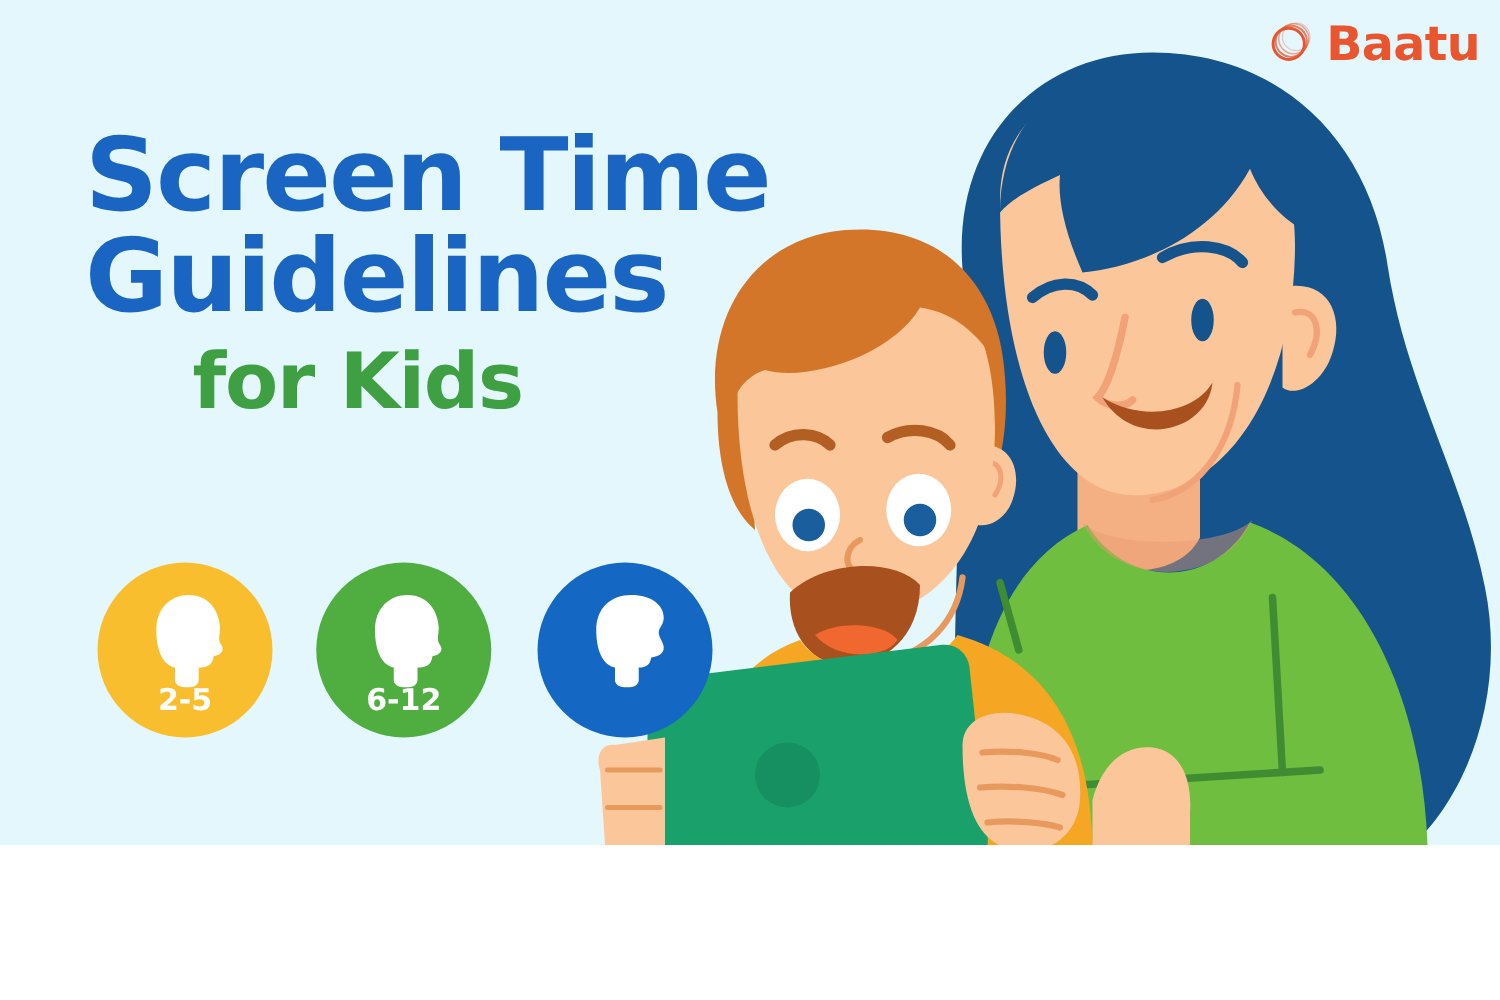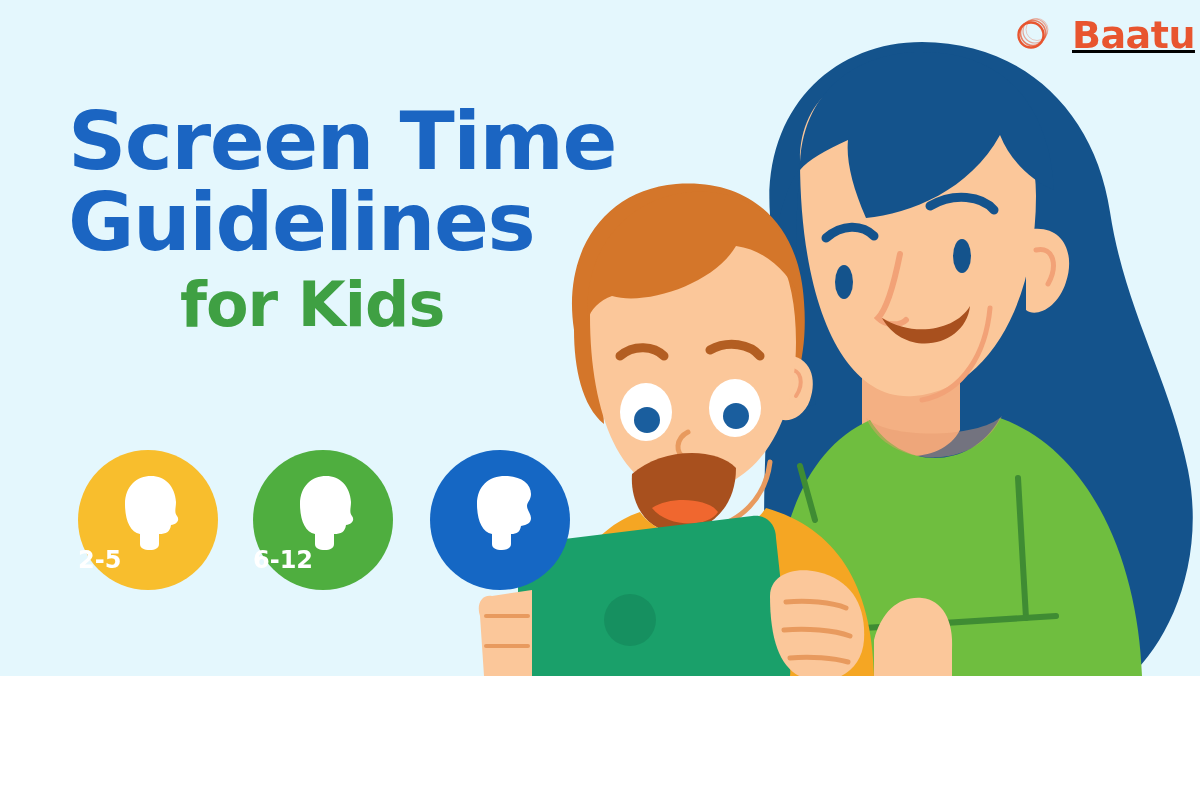--- a/index.html
+++ b/index.html
@@ -31,22 +31,21 @@
     background: #FFFFFF;
   }
 
   
   .logo {
     position: absolute;
     left: 1010px;
     top: 14px;
     display: flex;
     align-items: center;
-    gap: 20px;
-    text-decoration: underline;
+    gap: 9px;
   }
   .logo-mark { width: 42px; height: 42px; display: block; }
   .logo-text {
     font-size: 38px;
     font-weight: 700;
     color: #E8552F;
     letter-spacing: -0.5px;
     line-height: 1;
     font-family: "DejaVu Sans", sans-serif;
   }
@@ -69,21 +68,21 @@
   }
   .head-line-2 { margin-top: -4px; }
   .head-line-3 {
     font-family: "DejaVu Sans", sans-serif;
     font-size: 62px;
     font-weight: 700;
     color: #3FA043;
     line-height: 1.1;
     letter-spacing: -1px;
     margin-top: 6px;
-    margin-left: 112px;
+    margin-left: 86px;
     white-space: nowrap;
   }
 
   
   .badges {
     position: absolute;
     left: 78px;
     top: 450px;
   }
   .badge {
@@ -94,20 +93,21 @@
     display: flex;
     flex-direction: column;
     align-items: center;
     justify-content: flex-start;
   }
   .badge-head { margin-top: 24px; display:block; }
   .badge-label {
     position: absolute;
     bottom: 16px;
     left: 0; right: 0;
+    text-align: center;
     color: #ffffff;
     font-family: "DejaVu Sans", sans-serif;
     font-weight: 700;
     font-size: 24px;
     letter-spacing: 0px;
   }
 
   
   .illus {
     position: absolute;

